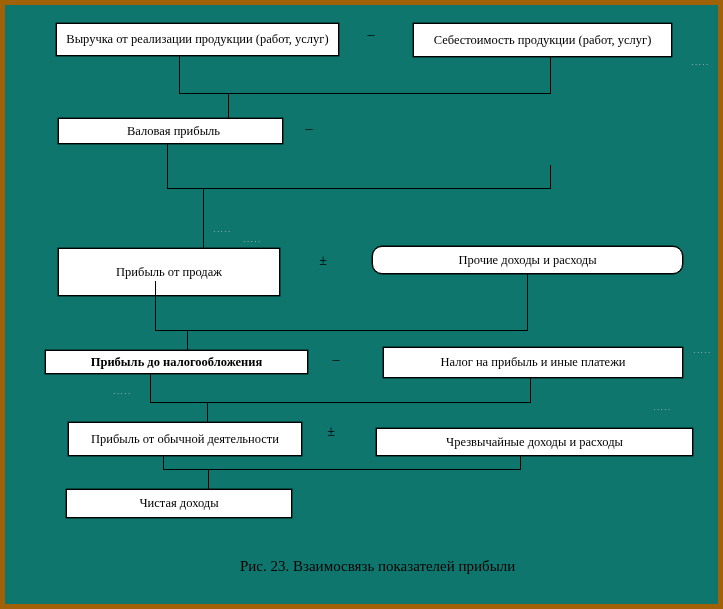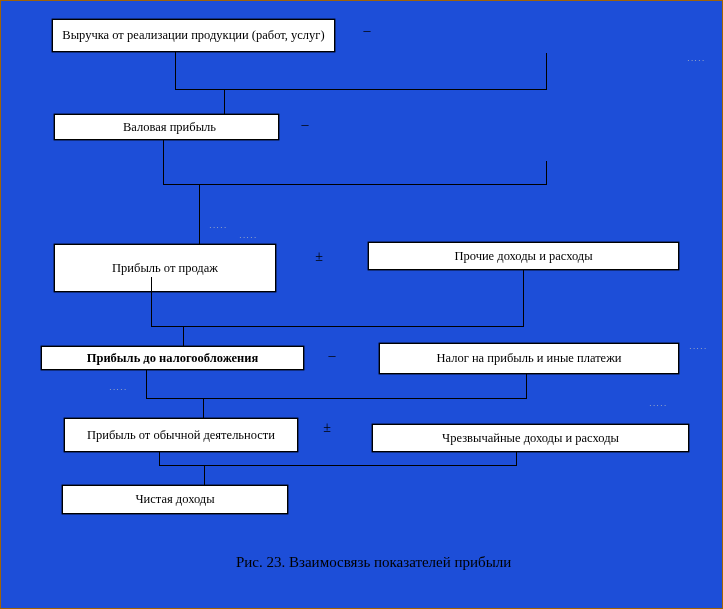--- a/index.html
+++ b/index.html
@@ -1,22 +1,22 @@
 <!DOCTYPE html>
 <html><head>
 <meta charset="utf-8">
 <style>
   html, body { margin: 0; padding: 0; background: #fff; }
   #stage {
     position: relative;
     width: 723px;
     height: 609px;
     box-sizing: border-box;
-    background: #1d4ed8;
-    border: 1px solid #a16207;
+    background: #0f766e;
+    border: 5px solid #a16207;
     font-family: "Liberation Serif", "DejaVu Serif", serif;
     color: #000;
     overflow: hidden;
   }
   .box {
     position: absolute;
     box-sizing: border-box;
     border: 1px solid #000;
     background: #fff;
     display: flex;
@@ -57,41 +57,44 @@
 </style>
 </head>
 <body>
 
 <div id="stage">
 
   <div class="box" style="left:51px; top:18px; width:283px; height:33px;">
     <span>Выручка от реализации продукции (работ, услуг)</span>
   </div>
   <div class="op" style="left:354px; top:22px;">–</div>
+  <div class="box" style="left:408px; top:18px; width:259px; height:34px;">
+    <span>Себестоимость продукции (работ, услуг)</span>
+  </div>
 
   <div class="vline" style="left:174px; top:51px; height:37px;"></div>
   <div class="vline" style="left:545px; top:52px; height:36px;"></div>
   <div class="hline" style="left:174px; top:88px; width:372px;"></div>
   <div class="vline" style="left:223px; top:88px; height:25px;"></div>
 
   <div class="box" style="left:53px; top:113px; width:225px; height:26px;padding-left:6px;">
     <span>Валовая прибыль</span>
   </div>
   <div class="op" style="left:292px; top:116px;">–</div>
 
   <div class="vline" style="left:162px; top:139px; height:44px;"></div>
   <div class="vline" style="left:545px; top:160px; height:23px;"></div>
   <div class="hline" style="left:162px; top:183px; width:384px;"></div>
   <div class="vline" style="left:198px; top:183px; height:60px;"></div>
 
   <div class="box" style="left:53px; top:243px; width:222px; height:48px;">
     <span>Прибыль от продаж</span>
   </div>
   <div class="op" style="left:306px; top:248px;">±</div>
-  <div class="box" style="left:367px; top:241px; width:311px; height:28px;">
+  <div class="box" style="left:367px; top:241px; width:311px; height:28px;border-radius:10px;">
     <span>Прочие доходы и расходы</span>
   </div>
 
   <div class="vline" style="left:150px; top:276px; height:49px;"></div>
   <div class="vline" style="left:522px; top:269px; height:56px;"></div>
   <div class="hline" style="left:150px; top:325px; width:373px;"></div>
   <div class="vline" style="left:182px; top:325px; height:20px;"></div>
 
   <div class="box" style="left:40px; top:345px; width:263px; height:24px;font-weight:bold;">
     <span>Прибыль до налогообложения</span>

